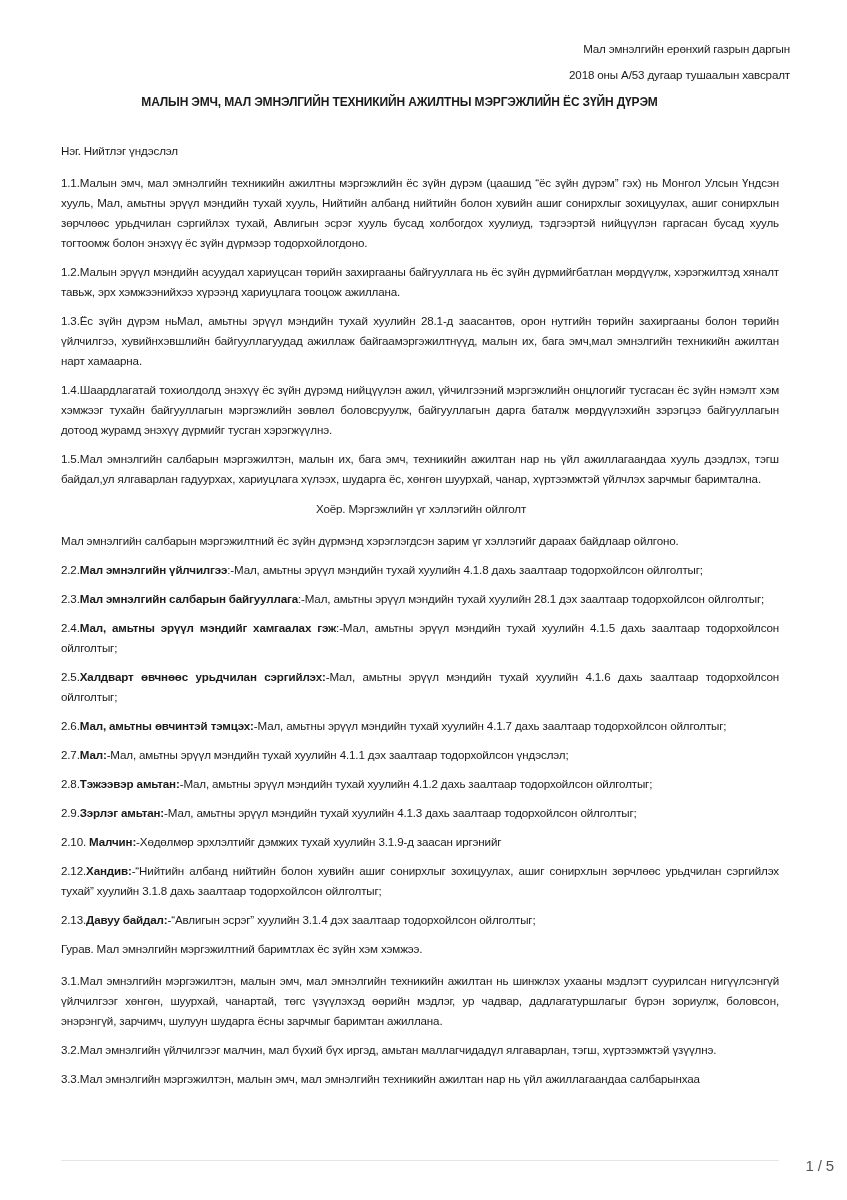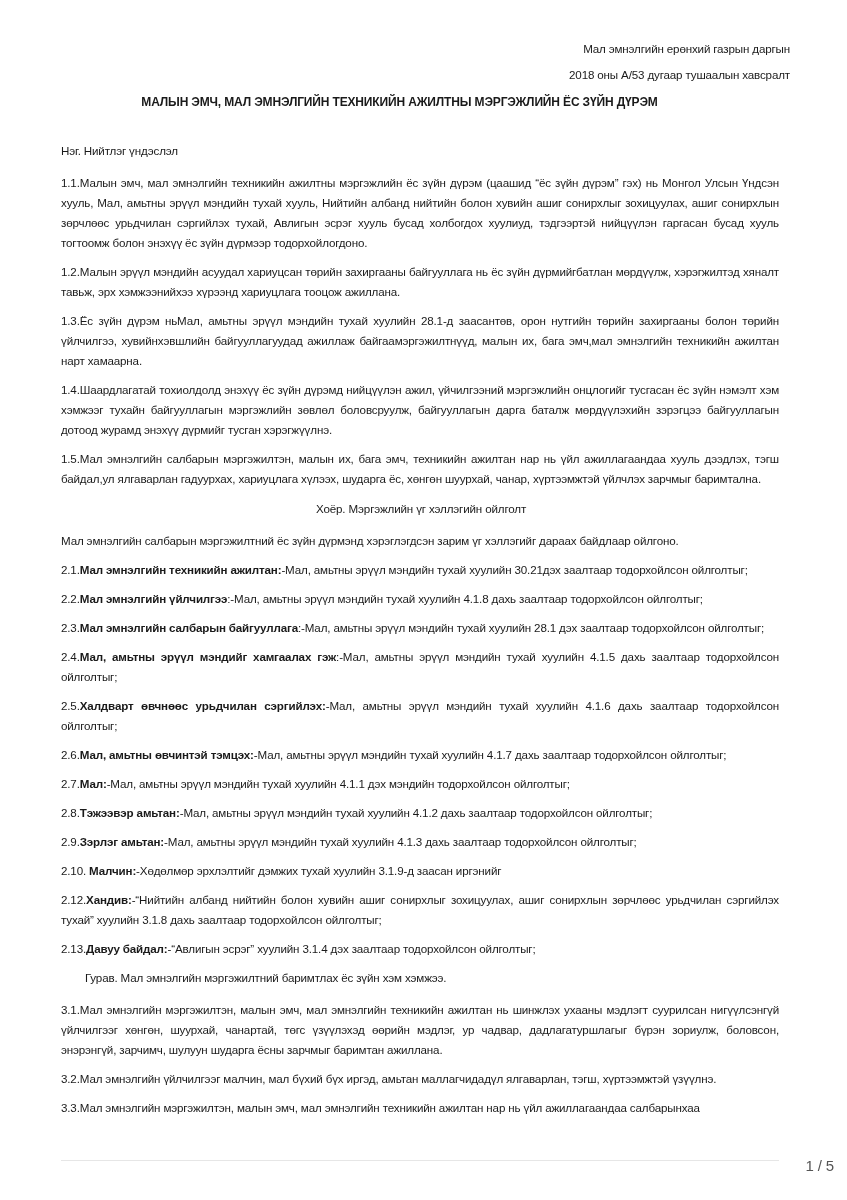--- a/index.html
+++ b/index.html
@@ -51,35 +51,34 @@
     <div class="sec">Нэг. Нийтлэг үндэслэл</div>
     <p class="p">1.1.Малын эмч, мал эмнэлгийн техникийн ажилтны мэргэжлийн ёс зүйн дүрэм (цаашид “ёс зүйн дүрэм” гэх) нь Монгол Улсын Үндсэн хууль, Мал, амьтны эрүүл мэндийн тухай хууль, Нийтийн албанд нийтийн болон хувийн ашиг сонирхлыг зохицуулах, ашиг сонирхлын зөрчлөөс урьдчилан сэргийлэх тухай, Авлигын эсрэг хууль бусад холбогдох хуулиуд, тэдгээртэй нийцүүлэн гаргасан бусад хууль тогтоомж болон энэхүү ёс зүйн дүрмээр тодорхойлогдоно.</p>
     <p class="p">1.2.Малын эрүүл мэндийн асуудал хариуцсан төрийн захиргааны байгууллага нь ёс зүйн дүрмийгбатлан мөрдүүлж, хэрэгжилтэд хяналт тавьж, эрх хэмжээнийхээ хүрээнд хариуцлага тооцож ажиллана.</p>
     <p class="p">1.3.Ёс зүйн дүрэм ньМал, амьтны эрүүл мэндийн тухай хуулийн 28.1-д заасантөв, орон нутгийн төрийн захиргааны болон төрийн үйлчилгээ, хувийнхэвшлийн байгууллагуудад ажиллаж байгаамэргэжилтнүүд, малын их, бага эмч,мал эмнэлгийн техникийн ажилтан нарт хамаарна.</p>
     <p class="p">1.4.Шаардлагатай тохиолдолд энэхүү ёс зүйн дүрэмд нийцүүлэн ажил, үйчилгээний мэргэжлийн онцлогийг тусгасан ёс зүйн нэмэлт хэм хэмжээг тухайн байгууллагын мэргэжлийн зөвлөл боловсруулж, байгууллагын дарга баталж мөрдүүлэхийн зэрэгцээ байгууллагын дотоод журамд энэхүү дүрмийг тусган хэрэгжүүлнэ.</p>
     <p class="p">1.5.Мал эмнэлгийн салбарын мэргэжилтэн, малын их, бага эмч, техникийн ажилтан нар нь үйл ажиллагаандаа хууль дээдлэх, тэгш байдал,ул ялгаварлан гадуурхах, хариуцлага хүлээх, шударга ёс, хөнгөн шуурхай, чанар, хүртээмжтэй үйлчлэх зарчмыг баримтална.</p>
 
     <div class="sec" style="margin-top:10px;margin-left:2px;text-align:center;">Хоёр. Мэргэжлийн үг хэллэгийн ойлголт</div>
     <p class="p">Мал эмнэлгийн салбарын мэргэжилтний ёс зүйн дүрмэнд хэрэглэгдсэн зарим үг хэллэгийг дараах байдлаар ойлгоно.</p>
     <div id="definitions">
-        <p class="p"><span>2.1.</span><b>Мал эмнэлгийн техникийн ажилтан:</b><span>-Мал, амьтны эрүүл мэндийн тухай хуулийн 30.21дэх заалтаар тодорхойлсон ойлголтыг;</span></p>
         <p class="p"><span>2.2.</span><b>Мал эмнэлгийн үйлчилгээ</b><span>:-Мал, амьтны эрүүл мэндийн тухай хуулийн 4.1.8 дахь заалтаар тодорхойлсон ойлголтыг;</span></p>
         <p class="p"><span>2.3.</span><b>Мал эмнэлгийн салбарын байгууллага</b><span>:-Мал, амьтны эрүүл мэндийн тухай хуулийн 28.1 дэх заалтаар тодорхойлсон ойлголтыг;</span></p>
         <p class="p"><span>2.4.</span><b>Мал, амьтны эрүүл мэндийг хамгаалах гэж</b><span>:-Мал, амьтны эрүүл мэндийн тухай хуулийн 4.1.5 дахь заалтаар тодорхойлсон ойлголтыг;</span></p>
         <p class="p"><span>2.5.</span><b>Халдварт өвчнөөс урьдчилан сэргийлэх:</b><span>-Мал, амьтны эрүүл мэндийн тухай хуулийн 4.1.6 дахь заалтаар тодорхойлсон ойлголтыг;</span></p>
         <p class="p"><span>2.6.</span><b>Мал, амьтны өвчинтэй тэмцэх:</b><span>-Мал, амьтны эрүүл мэндийн тухай хуулийн 4.1.7 дахь заалтаар тодорхойлсон ойлголтыг;</span></p>
-        <p class="p"><span>2.7.</span><b>Мал:</b><span>-Мал, амьтны эрүүл мэндийн тухай хуулийн 4.1.1 дэх мэндийн тодорхойлсон ойлголтыг;</span></p>
+        <p class="p"><span>2.7.</span><b>Мал:</b><span>-Мал, амьтны эрүүл мэндийн тухай хуулийн 4.1.1 дэх заалтаар тодорхойлсон үндэслэл;</span></p>
         <p class="p"><span>2.8.</span><b>Тэжээвэр амьтан:</b><span>-Мал, амьтны эрүүл мэндийн тухай хуулийн 4.1.2 дахь заалтаар тодорхойлсон ойлголтыг;</span></p>
         <p class="p"><span>2.9.</span><b>Зэрлэг амьтан:</b><span>-Мал, амьтны эрүүл мэндийн тухай хуулийн 4.1.3 дахь заалтаар тодорхойлсон ойлголтыг;</span></p>
         <p class="p"><span>2.10. </span><b>Малчин:</b><span>-Хөдөлмөр эрхлэлтийг дэмжих тухай хуулийн 3.1.9-д заасан иргэнийг</span></p>
         <p class="p"><span>2.12.</span><b>Хандив:</b><span>-“Нийтийн албанд нийтийн болон хувийн ашиг сонирхлыг зохицуулах, ашиг сонирхлын зөрчлөөс урьдчилан сэргийлэх тухай” хуулийн 3.1.8 дахь заалтаар тодорхойлсон ойлголтыг;</span></p>
         <p class="p"><span>2.13.</span><b>Давуу байдал:</b><span>-“Авлигын эсрэг” хуулийн 3.1.4 дэх заалтаар тодорхойлсон ойлголтыг;</span></p>
       </div>
 
-    <div class="sec" style="margin-top:2px;margin-left:24px;">Гурав. Мал эмнэлгийн мэргэжилтний баримтлах ёс зүйн хэм хэмжээ.</div>
+    <div class="sec" style="margin-top:2px;">Гурав. Мал эмнэлгийн мэргэжилтний баримтлах ёс зүйн хэм хэмжээ.</div>
     <p class="p">3.1.Мал эмнэлгийн мэргэжилтэн, малын эмч, мал эмнэлгийн техникийн ажилтан нь шинжлэх ухааны мэдлэгт суурилсан нигүүлсэнгүй үйлчилгээг хөнгөн, шуурхай, чанартай, төгс үзүүлэхэд өөрийн мэдлэг, ур чадвар, дадлагатуршлагыг бүрэн зориулж, боловсон, энэрэнгүй, зарчимч, шулуун шударга ёсны зарчмыг баримтан ажиллана.</p>
     <p class="p">3.2.Мал эмнэлгийн үйлчилгээг малчин, мал бүхий бүх иргэд, амьтан маллагчидадүл ялгаварлан, тэгш, хүртээмжтэй үзүүлнэ.</p>
     <p class="p">3.3.Мал эмнэлгийн мэргэжилтэн, малын эмч, мал эмнэлгийн техникийн ажилтан нар нь үйл ажиллагаандаа салбарынхаа</p>
   </div>
 
   <div class="footer-line"></div>
   <div class="pagenum">1 / 5</div>
 </div>
 
 </body></html>

